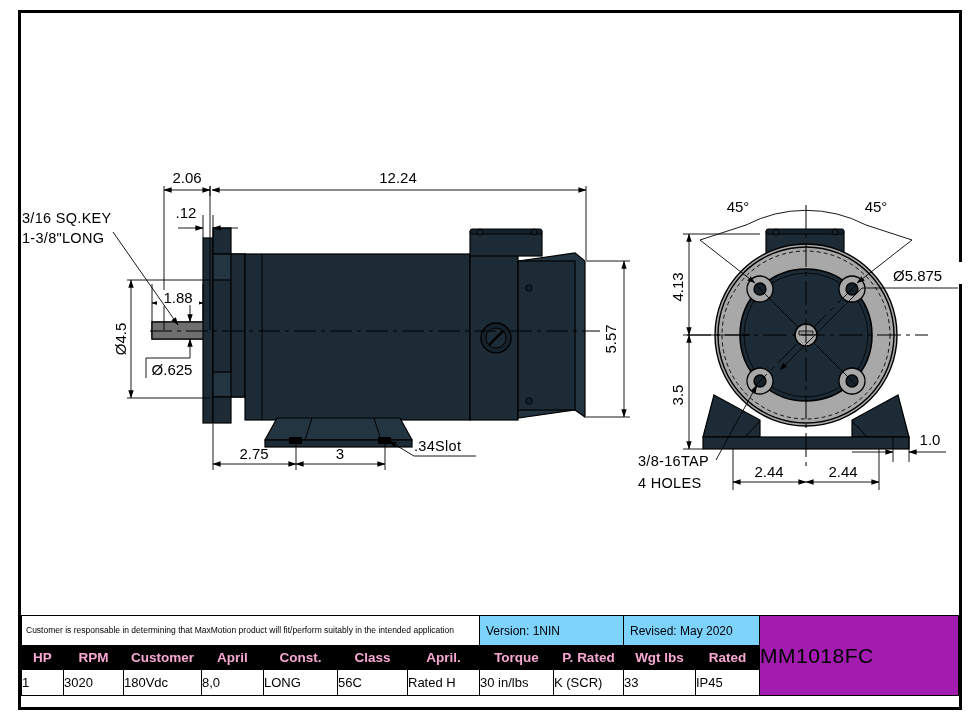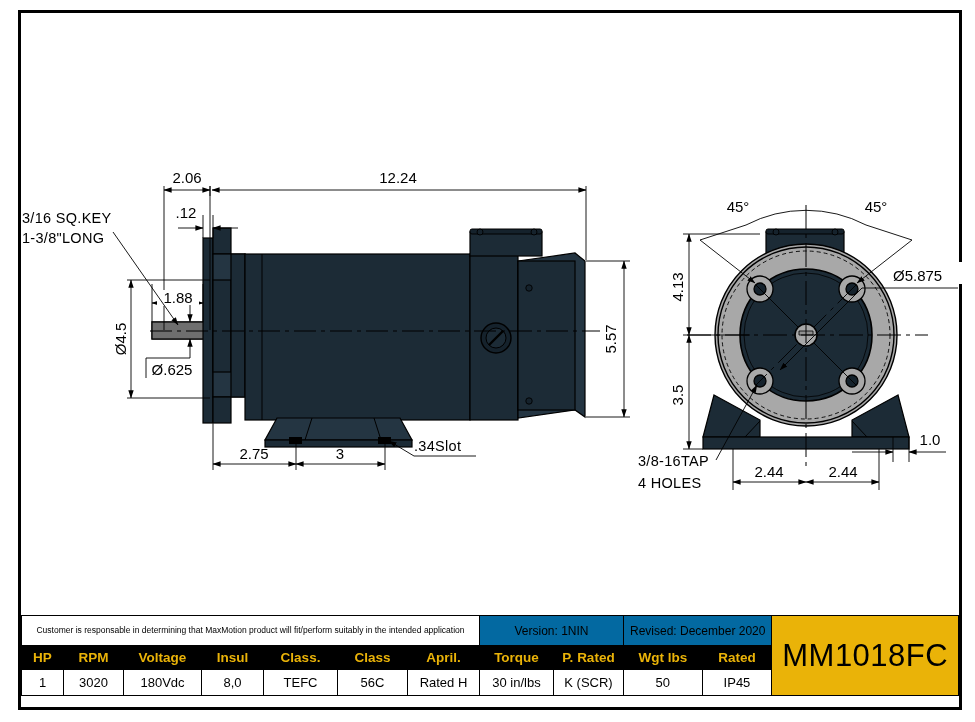--- a/index.html
+++ b/index.html
@@ -31,52 +31,51 @@
   
   #spec-table {
     position: absolute;
     left: 21px; top: 615px;
     width: 938px;
     border-collapse: collapse;
     font-family: "Liberation Sans", sans-serif;
   }
   #spec-table td, #spec-table th {
     border: 1px solid #000;
-    text-align: center;
     vertical-align: middle;
     padding: 0;
   }
   .disclaimer-cell {
     font-size: 8.5px;
     line-height: 1.15;
     padding: 2px 4px !important;
     height: 30px;
     color: #000;
     background: #fff;
     font-weight: normal;
   }
   .version-cell, .revised-cell {
     font-size: 12px;
     height: 30px;
-    background: #0369a1;
+    background: #7dd3fc;
     color: #000;
     white-space: nowrap;
     padding: 0 6px !important;
   }
   .model-cell {
-    background: #eab308;
+    background: #a21caf;
     color: #000;
-    font-size: 31px;
+    font-size: 21px;
     letter-spacing: 0.5px;
     border-left: 1px solid #000;
     vertical-align: middle;
   }
   .hdr {
     background: #000;
-    color: #eab308;
+    color: #f9a8d4;
     font-size: 13.5px;
     font-weight: bold;
     height: 24px;
     border-color: #000;
     white-space: nowrap;
     margin-top: 10px;
   }
   .val {
     background: #fff;
     color: #000;
@@ -351,45 +350,45 @@
         <text class="notetxt" x="638" y="488">4 HOLES</text>
       </g>
     </g>
   </svg>
 
   <table id="spec-table">
     <tbody>
         <tr>
       <td class="disclaimer-cell" colspan="7">Customer is responsable in determining that MaxMotion product will fit/perform suitably in the intended application</td>
       <td class="version-cell" colspan="2">Version: 1NIN</td>
-      <td class="revised-cell" colspan="2">Revised: December 2020</td>
+      <td class="revised-cell" colspan="2">Revised: May 2020</td>
       <td class="model-cell" rowspan="3">MM1018FC</td>
     </tr>
     <tr>
       <th class="hdr" style="width:42px">HP</th>
       <th class="hdr" style="width:60px">RPM</th>
-      <th class="hdr" style="width:78px">Voltage</th>
-      <th class="hdr" style="width:62px">Insul</th>
-      <th class="hdr" style="width:74px">Class.</th>
+      <th class="hdr" style="width:78px">Customer</th>
+      <th class="hdr" style="width:62px">April</th>
+      <th class="hdr" style="width:74px">Const.</th>
       <th class="hdr" style="width:70px">Class</th>
       <th class="hdr" style="width:72px">April.</th>
       <th class="hdr" style="width:74px">Torque</th>
       <th class="hdr" style="width:70px">P. Rated</th>
       <th class="hdr" style="width:72px">Wgt lbs</th>
       <th class="hdr" style="width:64px">Rated</th>
     </tr>
     <tr>
       <td class="val">1</td>
       <td class="val">3020</td>
       <td class="val">180Vdc</td>
       <td class="val">8,0</td>
-      <td class="val">TEFC</td>
+      <td class="val">LONG</td>
       <td class="val">56C</td>
       <td class="val">Rated H</td>
       <td class="val">30 in/lbs</td>
       <td class="val">K (SCR)</td>
-      <td class="val">50</td>
+      <td class="val">33</td>
       <td class="val">IP45</td>
     </tr>
   </tbody>
     </table>
 
 </div>
 
 </body></html>

